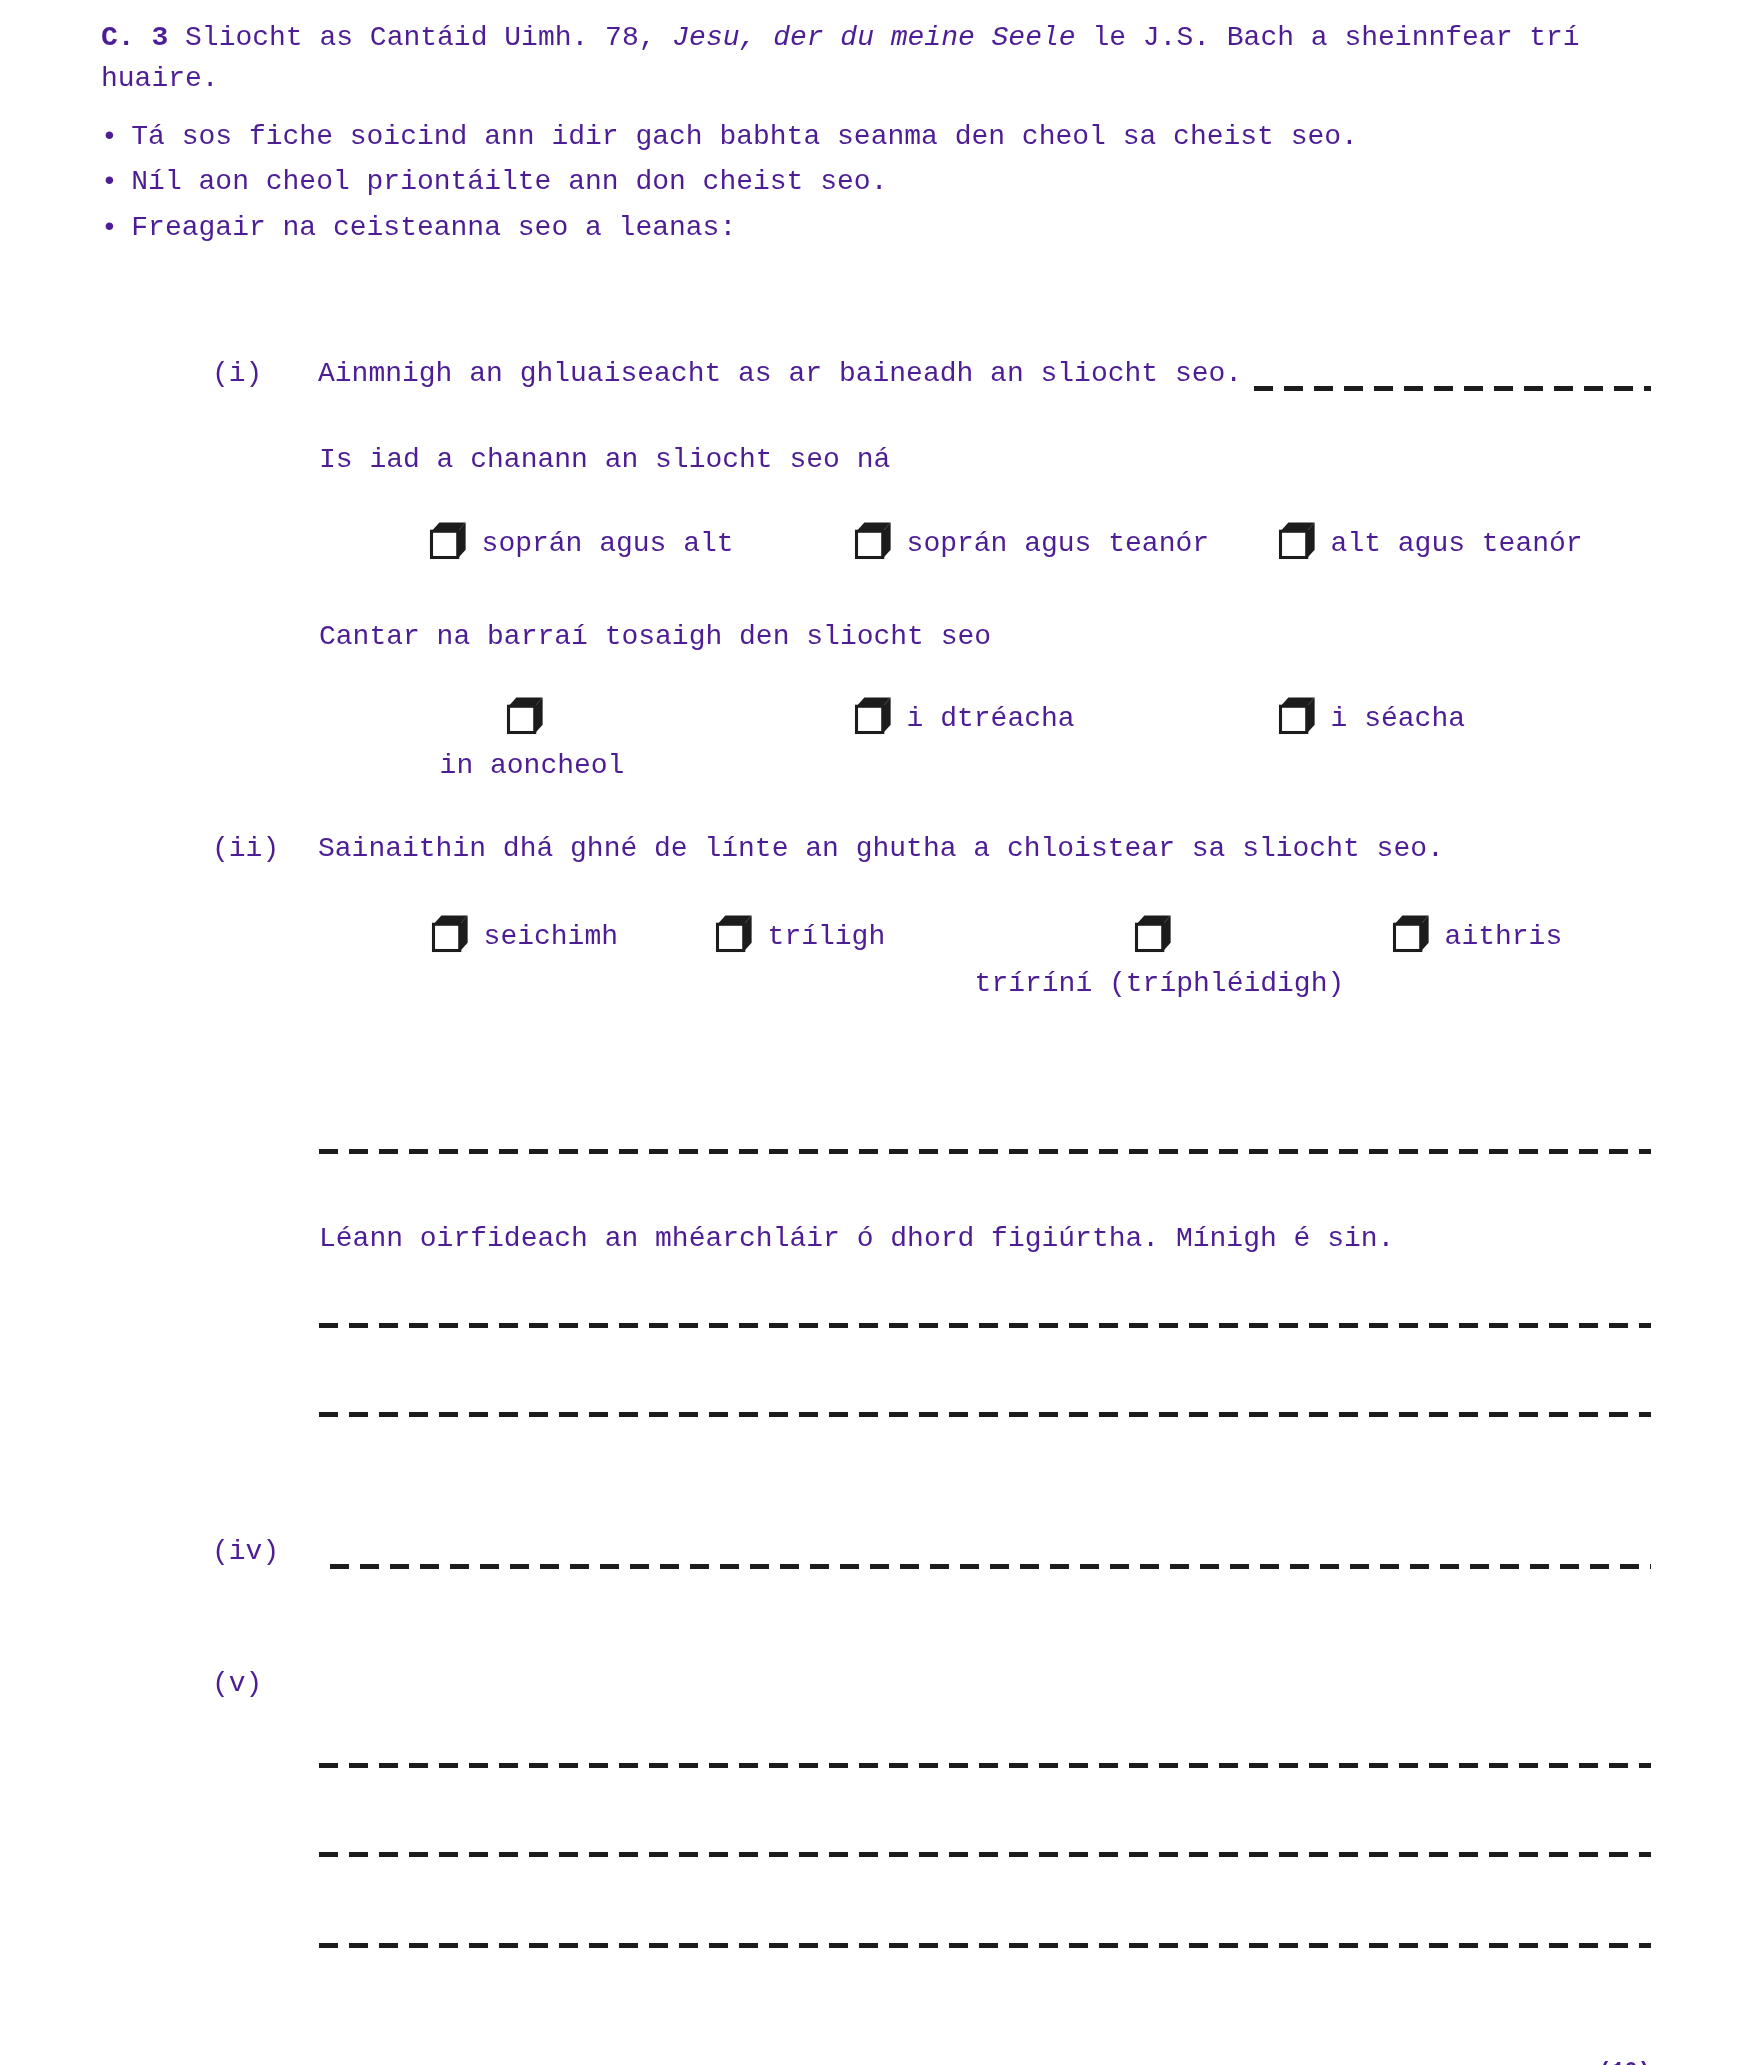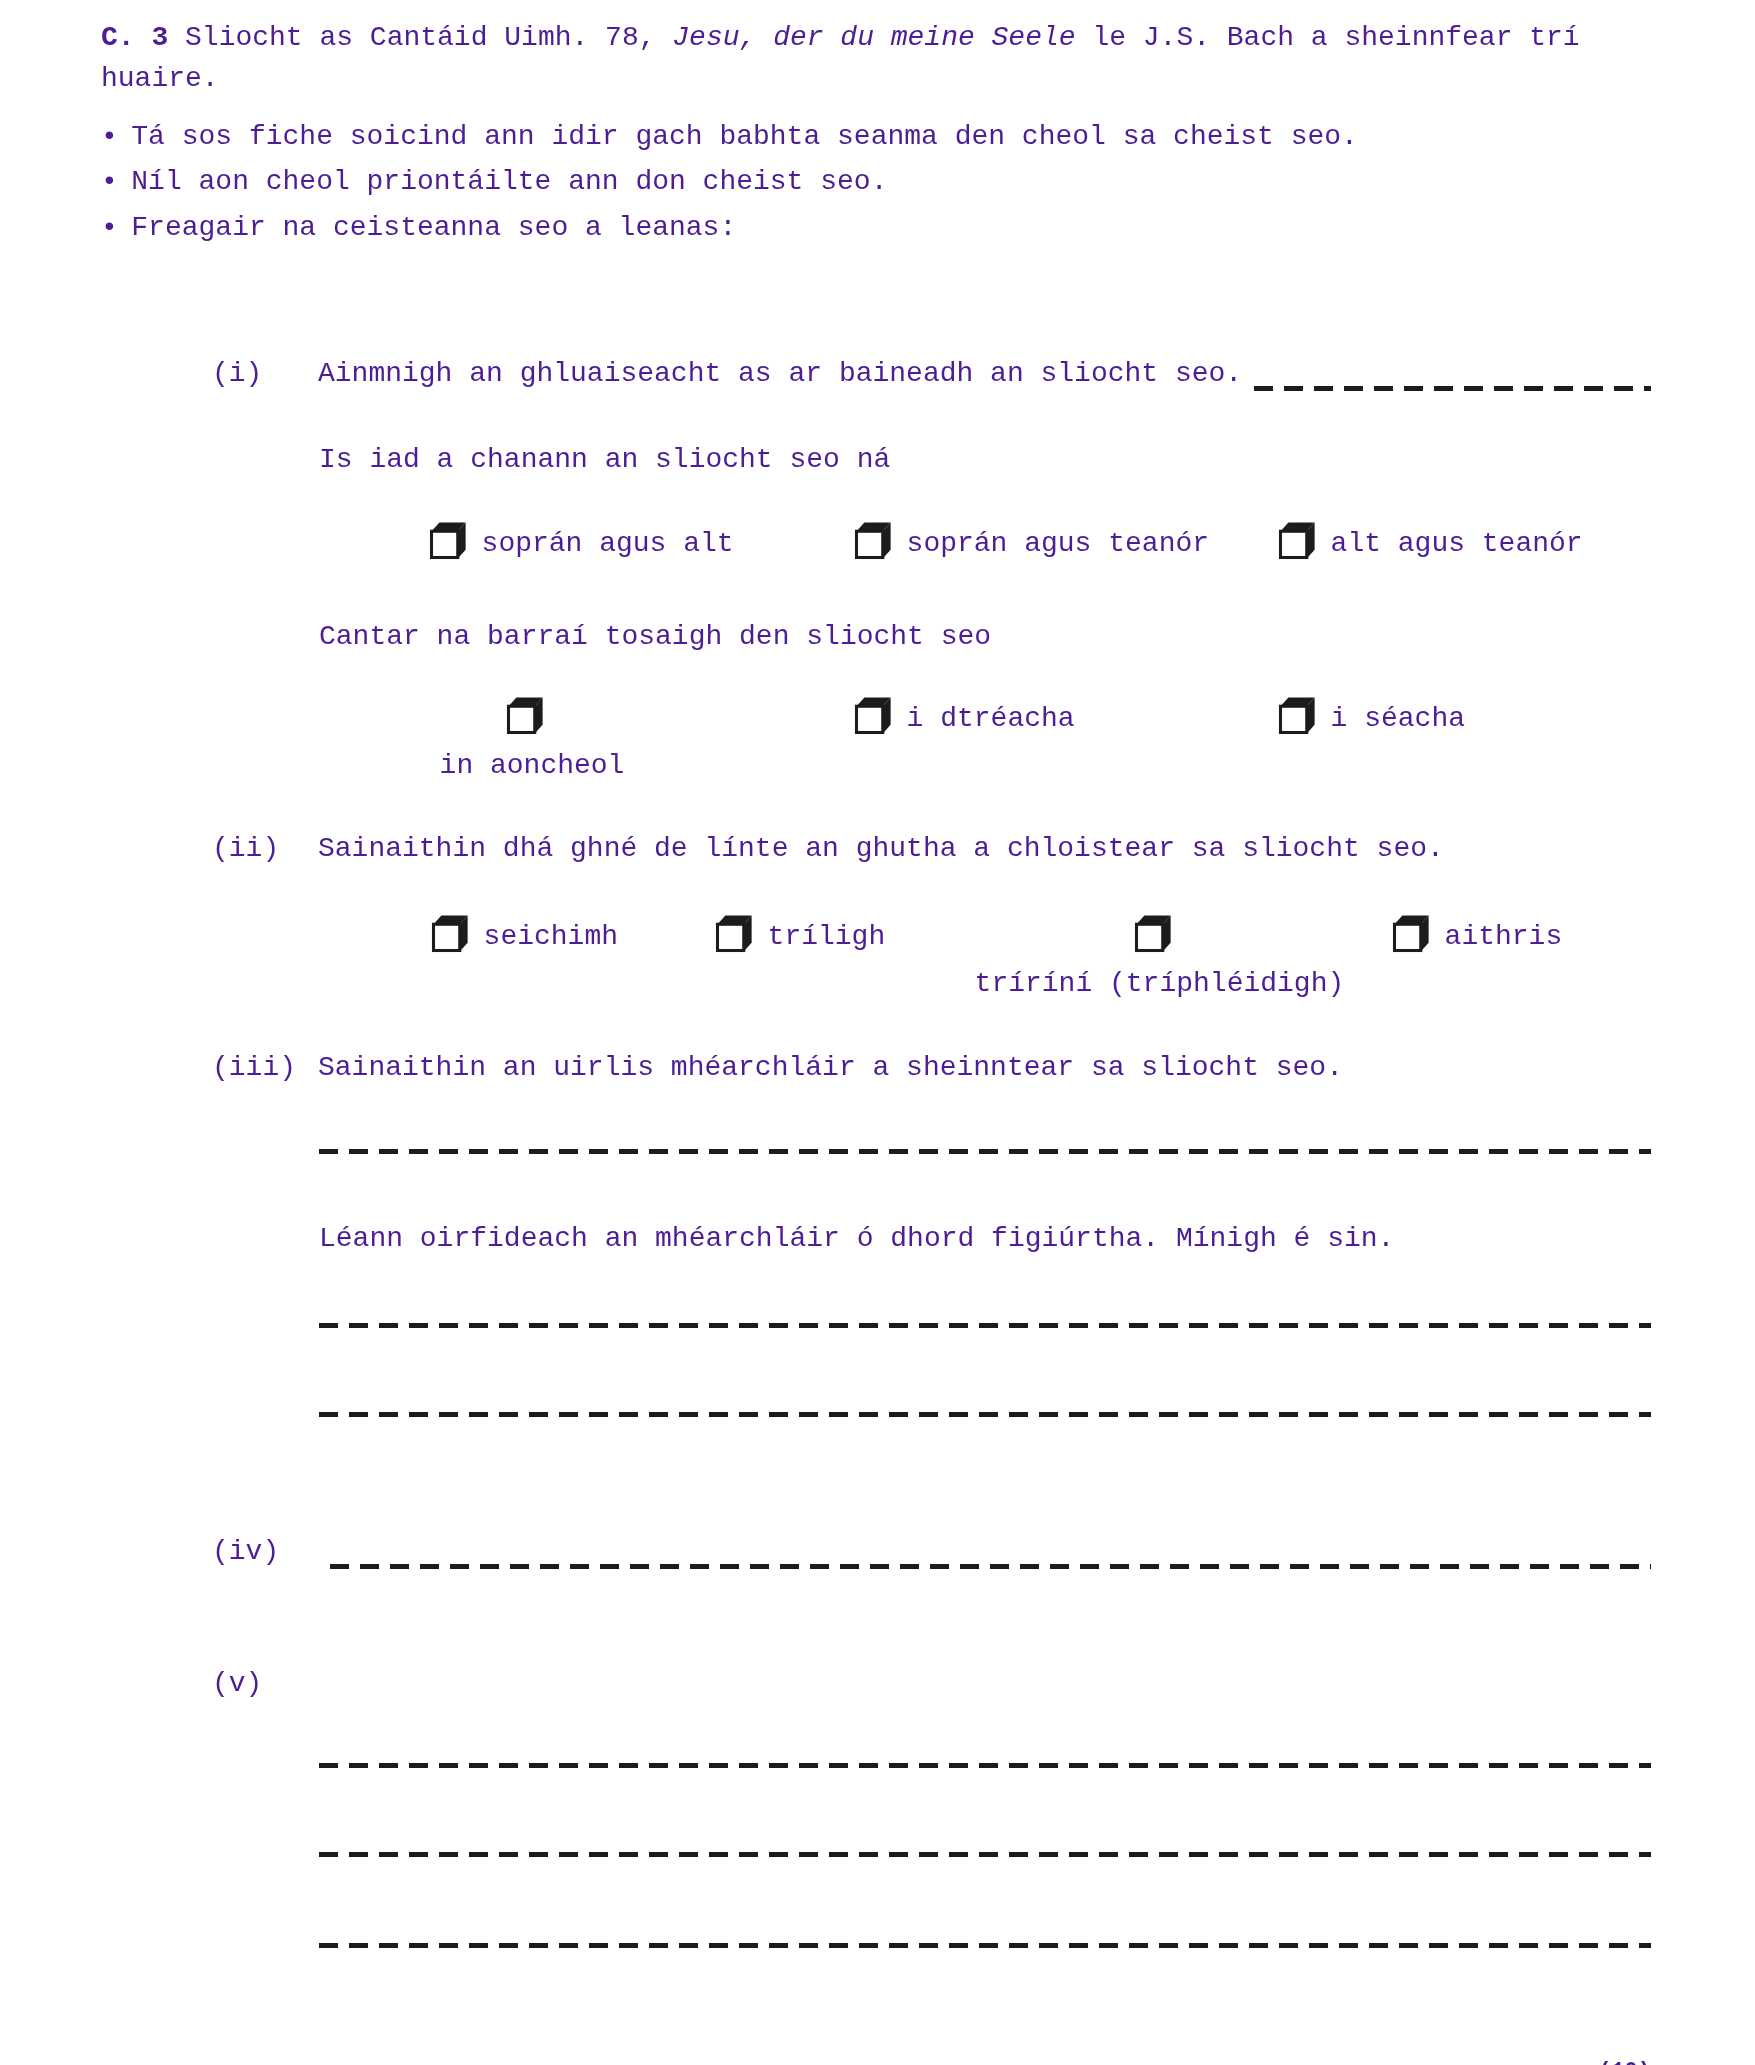--- a/index.html
+++ b/index.html
@@ -158,24 +158,20 @@
   </div>
   <div class="abs opt" style="left:1391px;top:911px;">
     <svg class="cb" width="42" height="44" viewBox="0 0 48 48">
       <polygon points="4,14 13,4 43,4 34,14" fill="#1c1c1c"></polygon>
       <polygon points="34,14 43,4 43,35 34,45" fill="#1c1c1c"></polygon>
       <rect x="4" y="14" width="30" height="30" fill="#ffffff" stroke="#1c1c1c" stroke-width="3.5"></rect>
     </svg>
     <span class="lbl">aithris</span>
   </div>
 
-  <div class="abs qrow" style="top:1047px;">
-    <span class="qlabel">(iii)</span>
-    <span class="qtext">Sainaithin an uirlis mhéarchláir a sheinntear sa sliocht seo.</span>
-  </div>
   <div class="abs answer-line" style="top:1149px;"></div>
 
   <div class="abs subprompt" style="top:1218px;">Léann oirfideach an mhéarchláir ó dhord figiúrtha. Mínigh é sin.</div>
   <div class="abs answer-line" style="top:1323px;"></div>
   <div class="abs answer-line" style="top:1412px;"></div>
 
   <div class="abs qrow" style="top:1531px;">
     <span class="qlabel">(iv)</span>
     <span class="dashfill"></span>
   </div>

